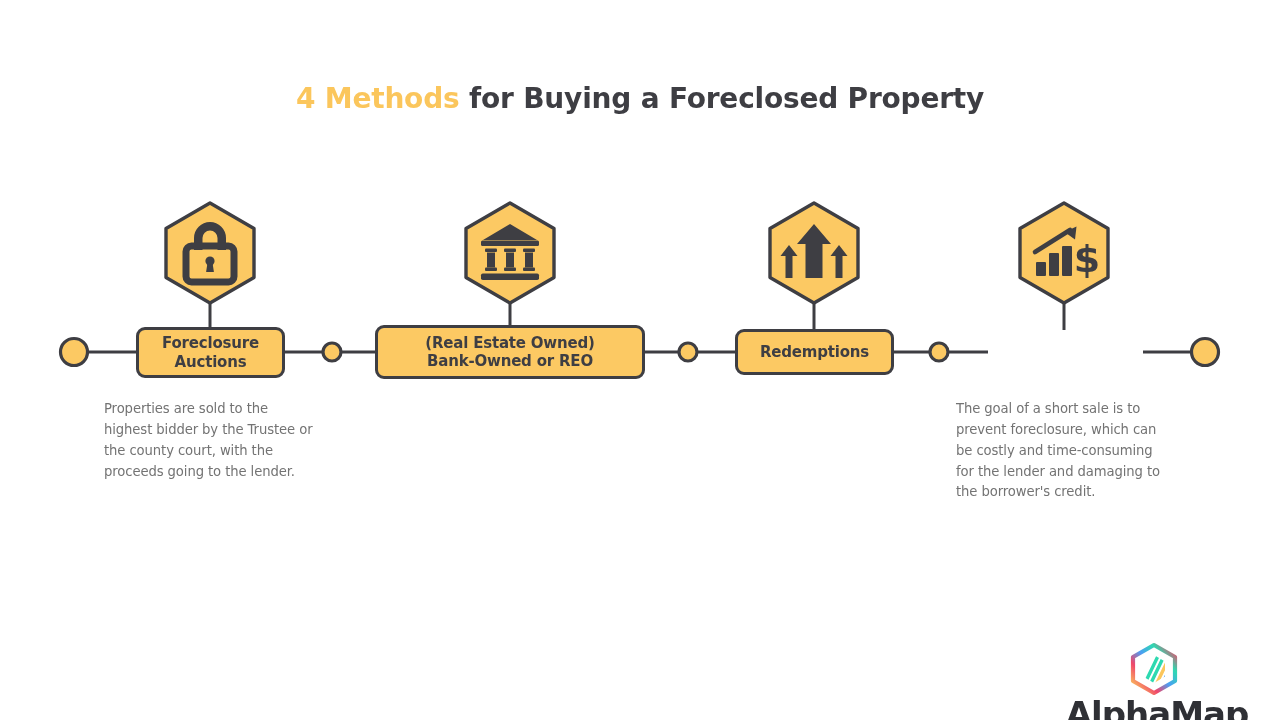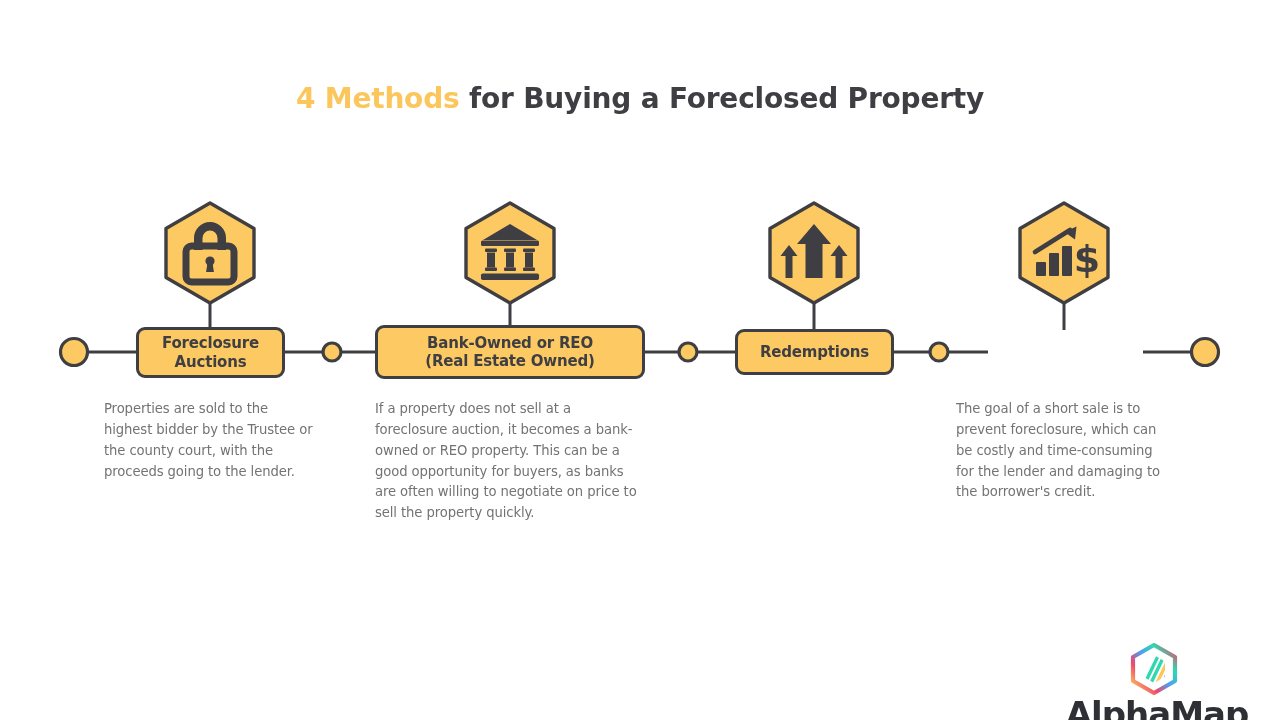--- a/index.html
+++ b/index.html
@@ -209,35 +209,34 @@
 
   <div class="label-box" style="left:136px; top:327px; width:149px; height:51px;">
     <div>
       <span>Foreclosure</span>
       <span>Auctions</span>
     </div>
   </div>
 
   <div class="label-box" style="left:375px; top:325px; width:270px; height:54px;">
     <div>
+      <span>(Real Estate Owned)</span>
       <span>Bank-Owned or REO</span>
-      <span>(Real Estate Owned)</span>
     </div>
   </div>
 
   <div class="label-box" style="left:735px; top:329px; width:159px; height:46px;text-align:center;">
     <div>
       <span>Redemptions</span>
     </div>
   </div>
 
 
   <div class="desc" style="left:104px; top:399px; width:214px;">Properties are sold to the highest bidder by the Trustee or the county court, with the proceeds going to the lender.</div>
 
-  <div class="desc" style="left:375px; top:399px; width:272px;">If a property does not sell at a foreclosure auction, it becomes a bank-owned or REO property. This can be a good opportunity for buyers, as banks are often willing to negotiate on price to sell the property quickly.</div>
 
 
   <div class="desc" style="left:928px; top:399px; width:212px;margin-left:28px;">The goal of a short sale is to prevent foreclosure, which can be costly and time-consuming for the lender and damaging to the borrower's credit.</div>
 
   <div id="logo">
     <svg class="logo-mark" viewBox="0 0 56 56">
       <defs>
         <linearGradient id="hexgrad" x1="0.05" y1="0.95" x2="0.95" y2="0.05">
           <stop offset="0%" stop-color="#fbc65c"></stop>
           <stop offset="28%" stop-color="#f0476a"></stop>

